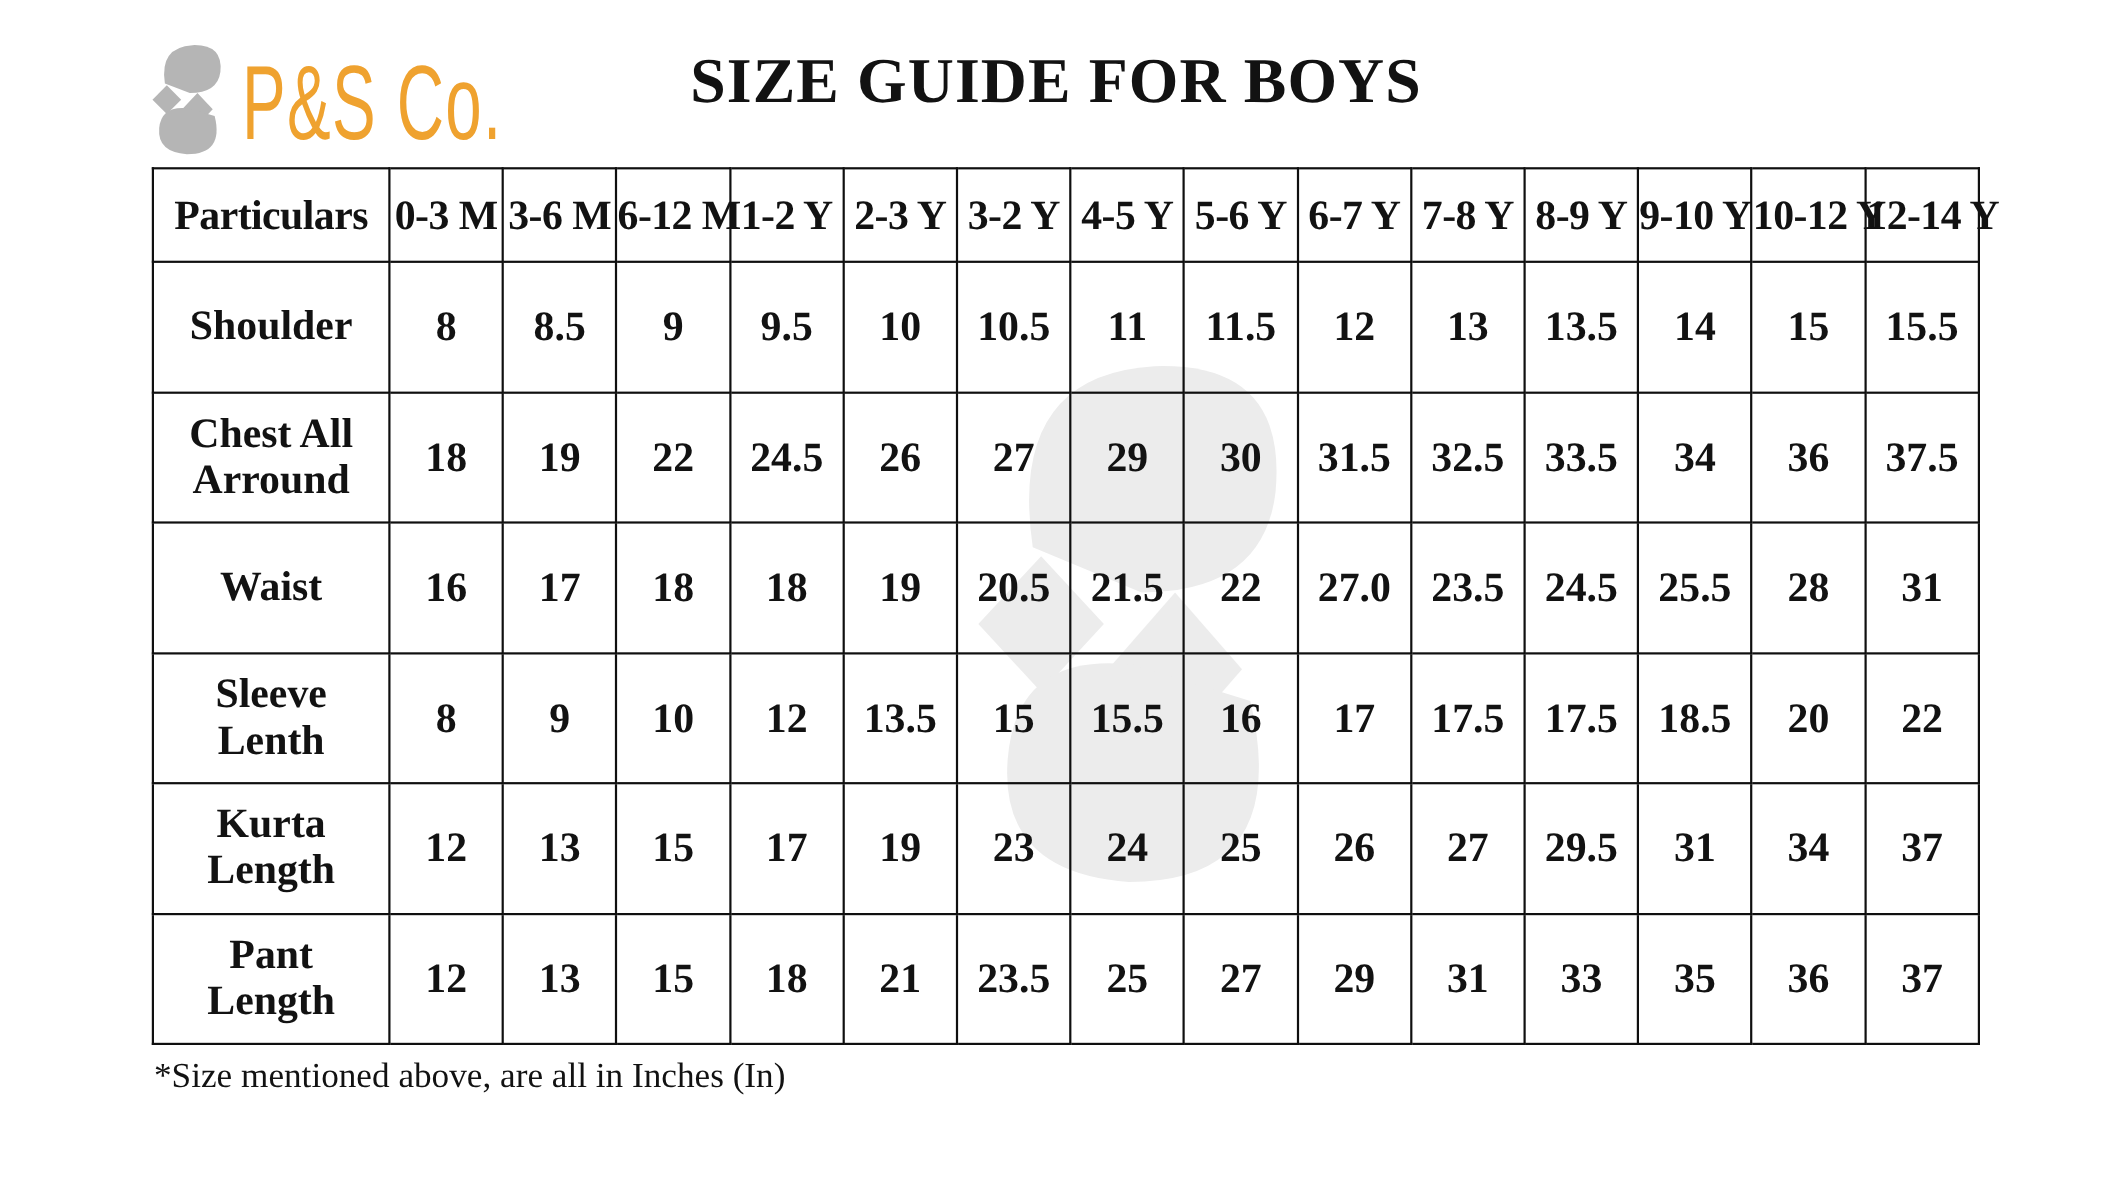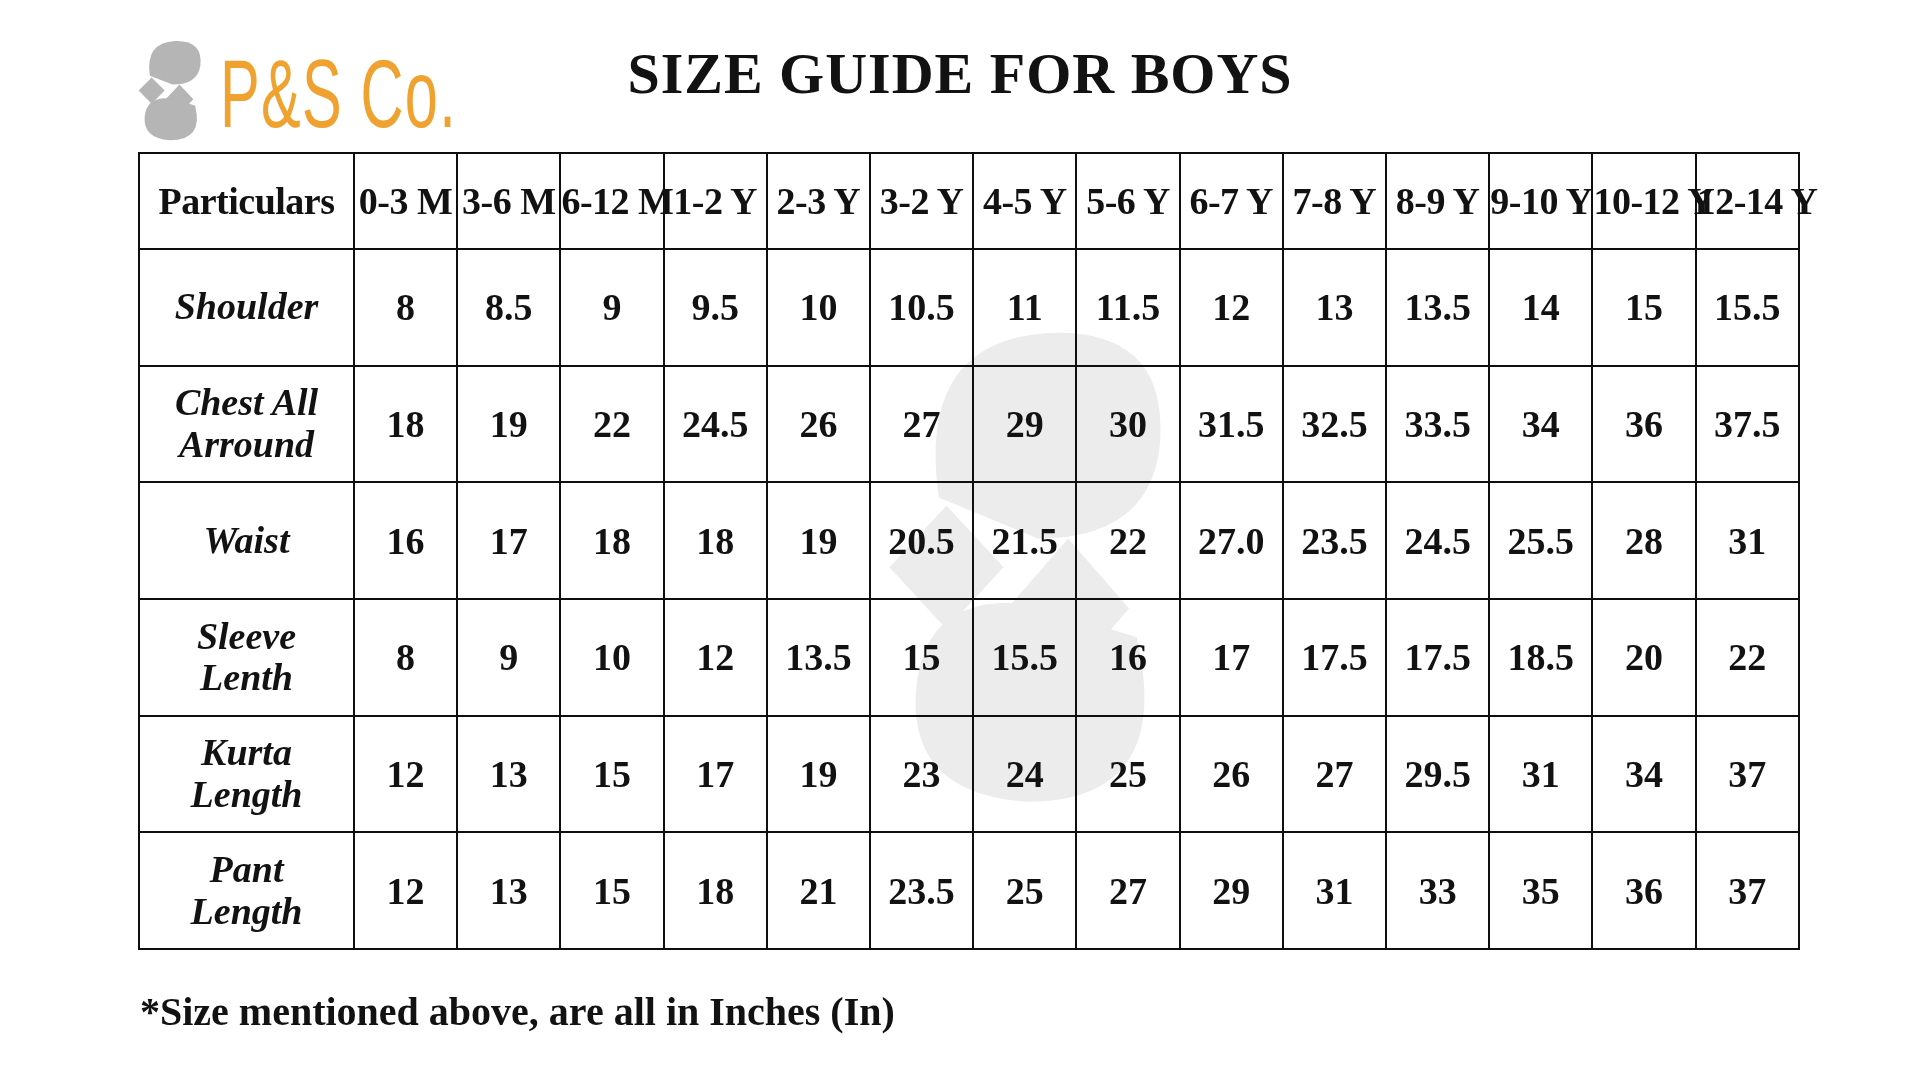--- a/index.html
+++ b/index.html
@@ -58,30 +58,30 @@
   }
   .size-table th, .size-table td {
     border: 2px solid #0f0f0f;
     background: transparent;
     text-align: center;
     vertical-align: middle;
     font-weight: 700;
     font-size: 38px;
     padding: 0;
   }
-  .size-table thead tr { height: 96px; }
+  .size-table thead tr { height: 85px; }
   .size-table tbody tr { height: 100px; }
   .size-table thead th { white-space: nowrap; letter-spacing: -0.5px; }
-  .size-table tbody th { line-height: 1.1; padding: 0 29px; font-style: italic; }
+  .size-table tbody th { line-height: 1.1; padding: 0 29px; }
 
   
   .footnote {
-    position: absolute; left: 140px; top: 988px;
+    position: absolute; left: 140px; top: 959px;
     margin: 0;
-    font-size: 40px; font-weight: 700;
+    font-size: 32px; font-weight: 400;
     z-index: 1;
   }
 </style>
 </head>
 <body>
 
 <div class="page">
 
   <div class="logo">
     <svg class="logo-icon" viewBox="0 0 92 124" aria-hidden="true">

